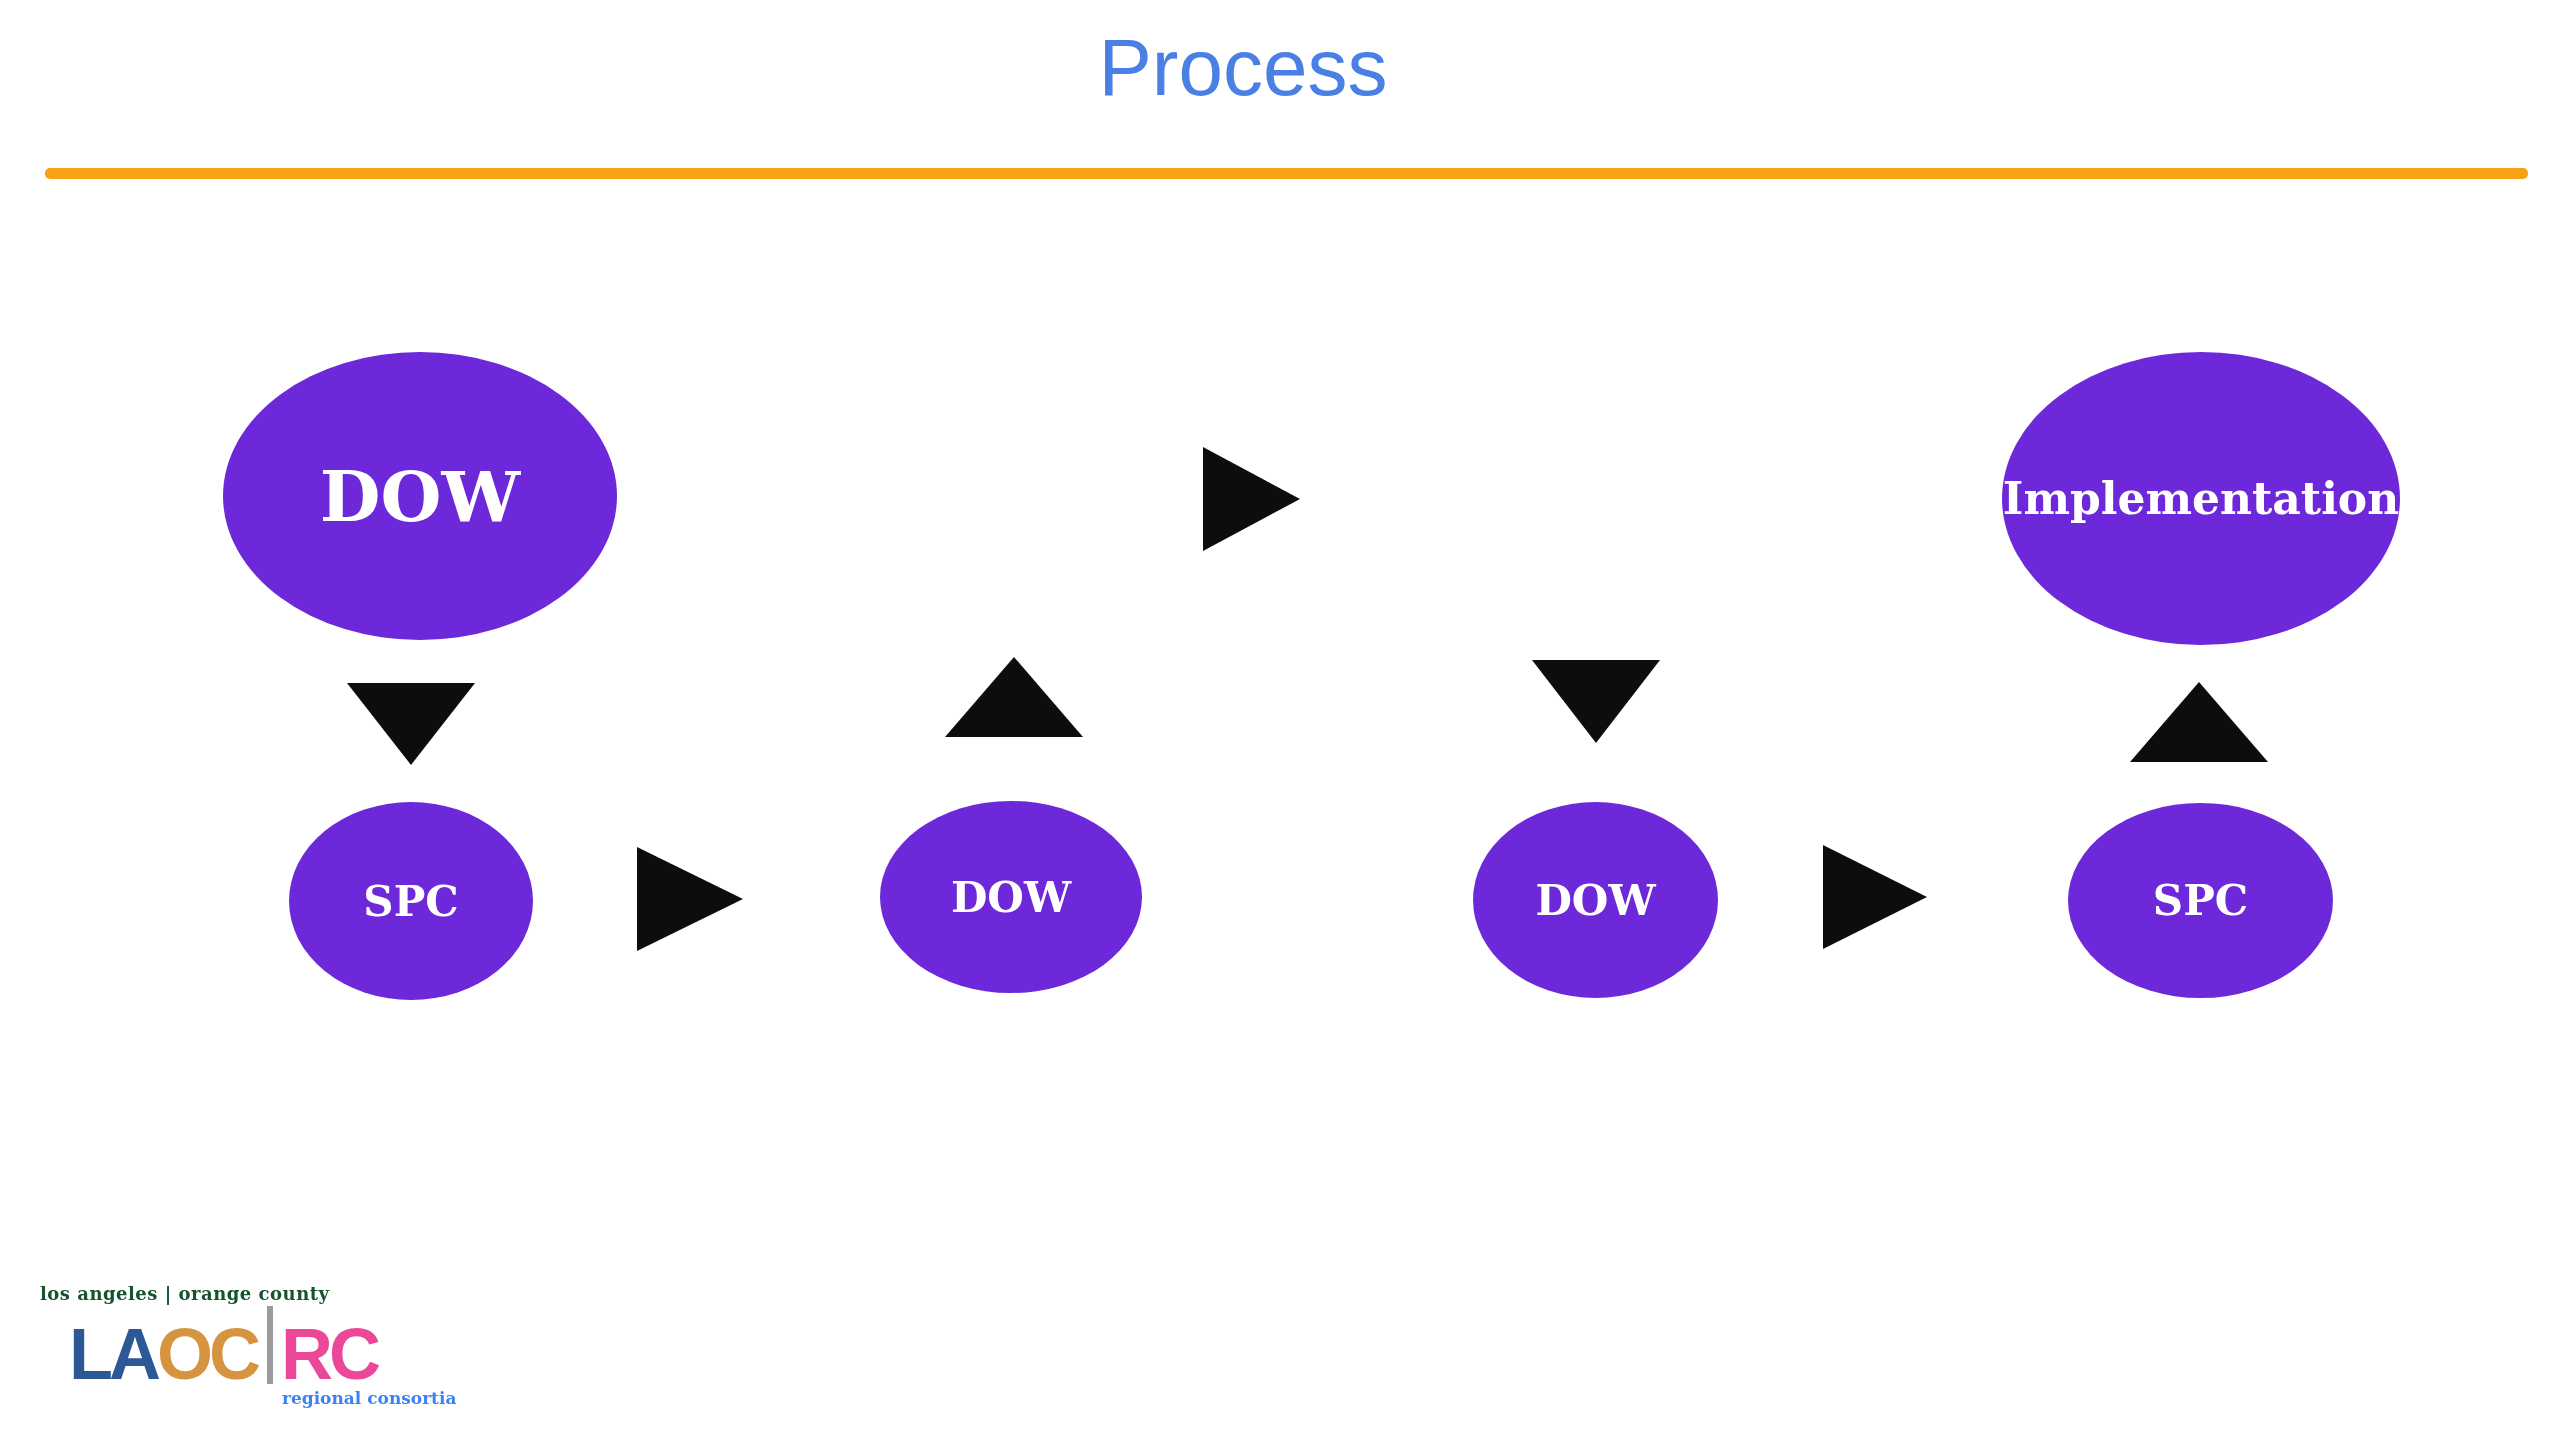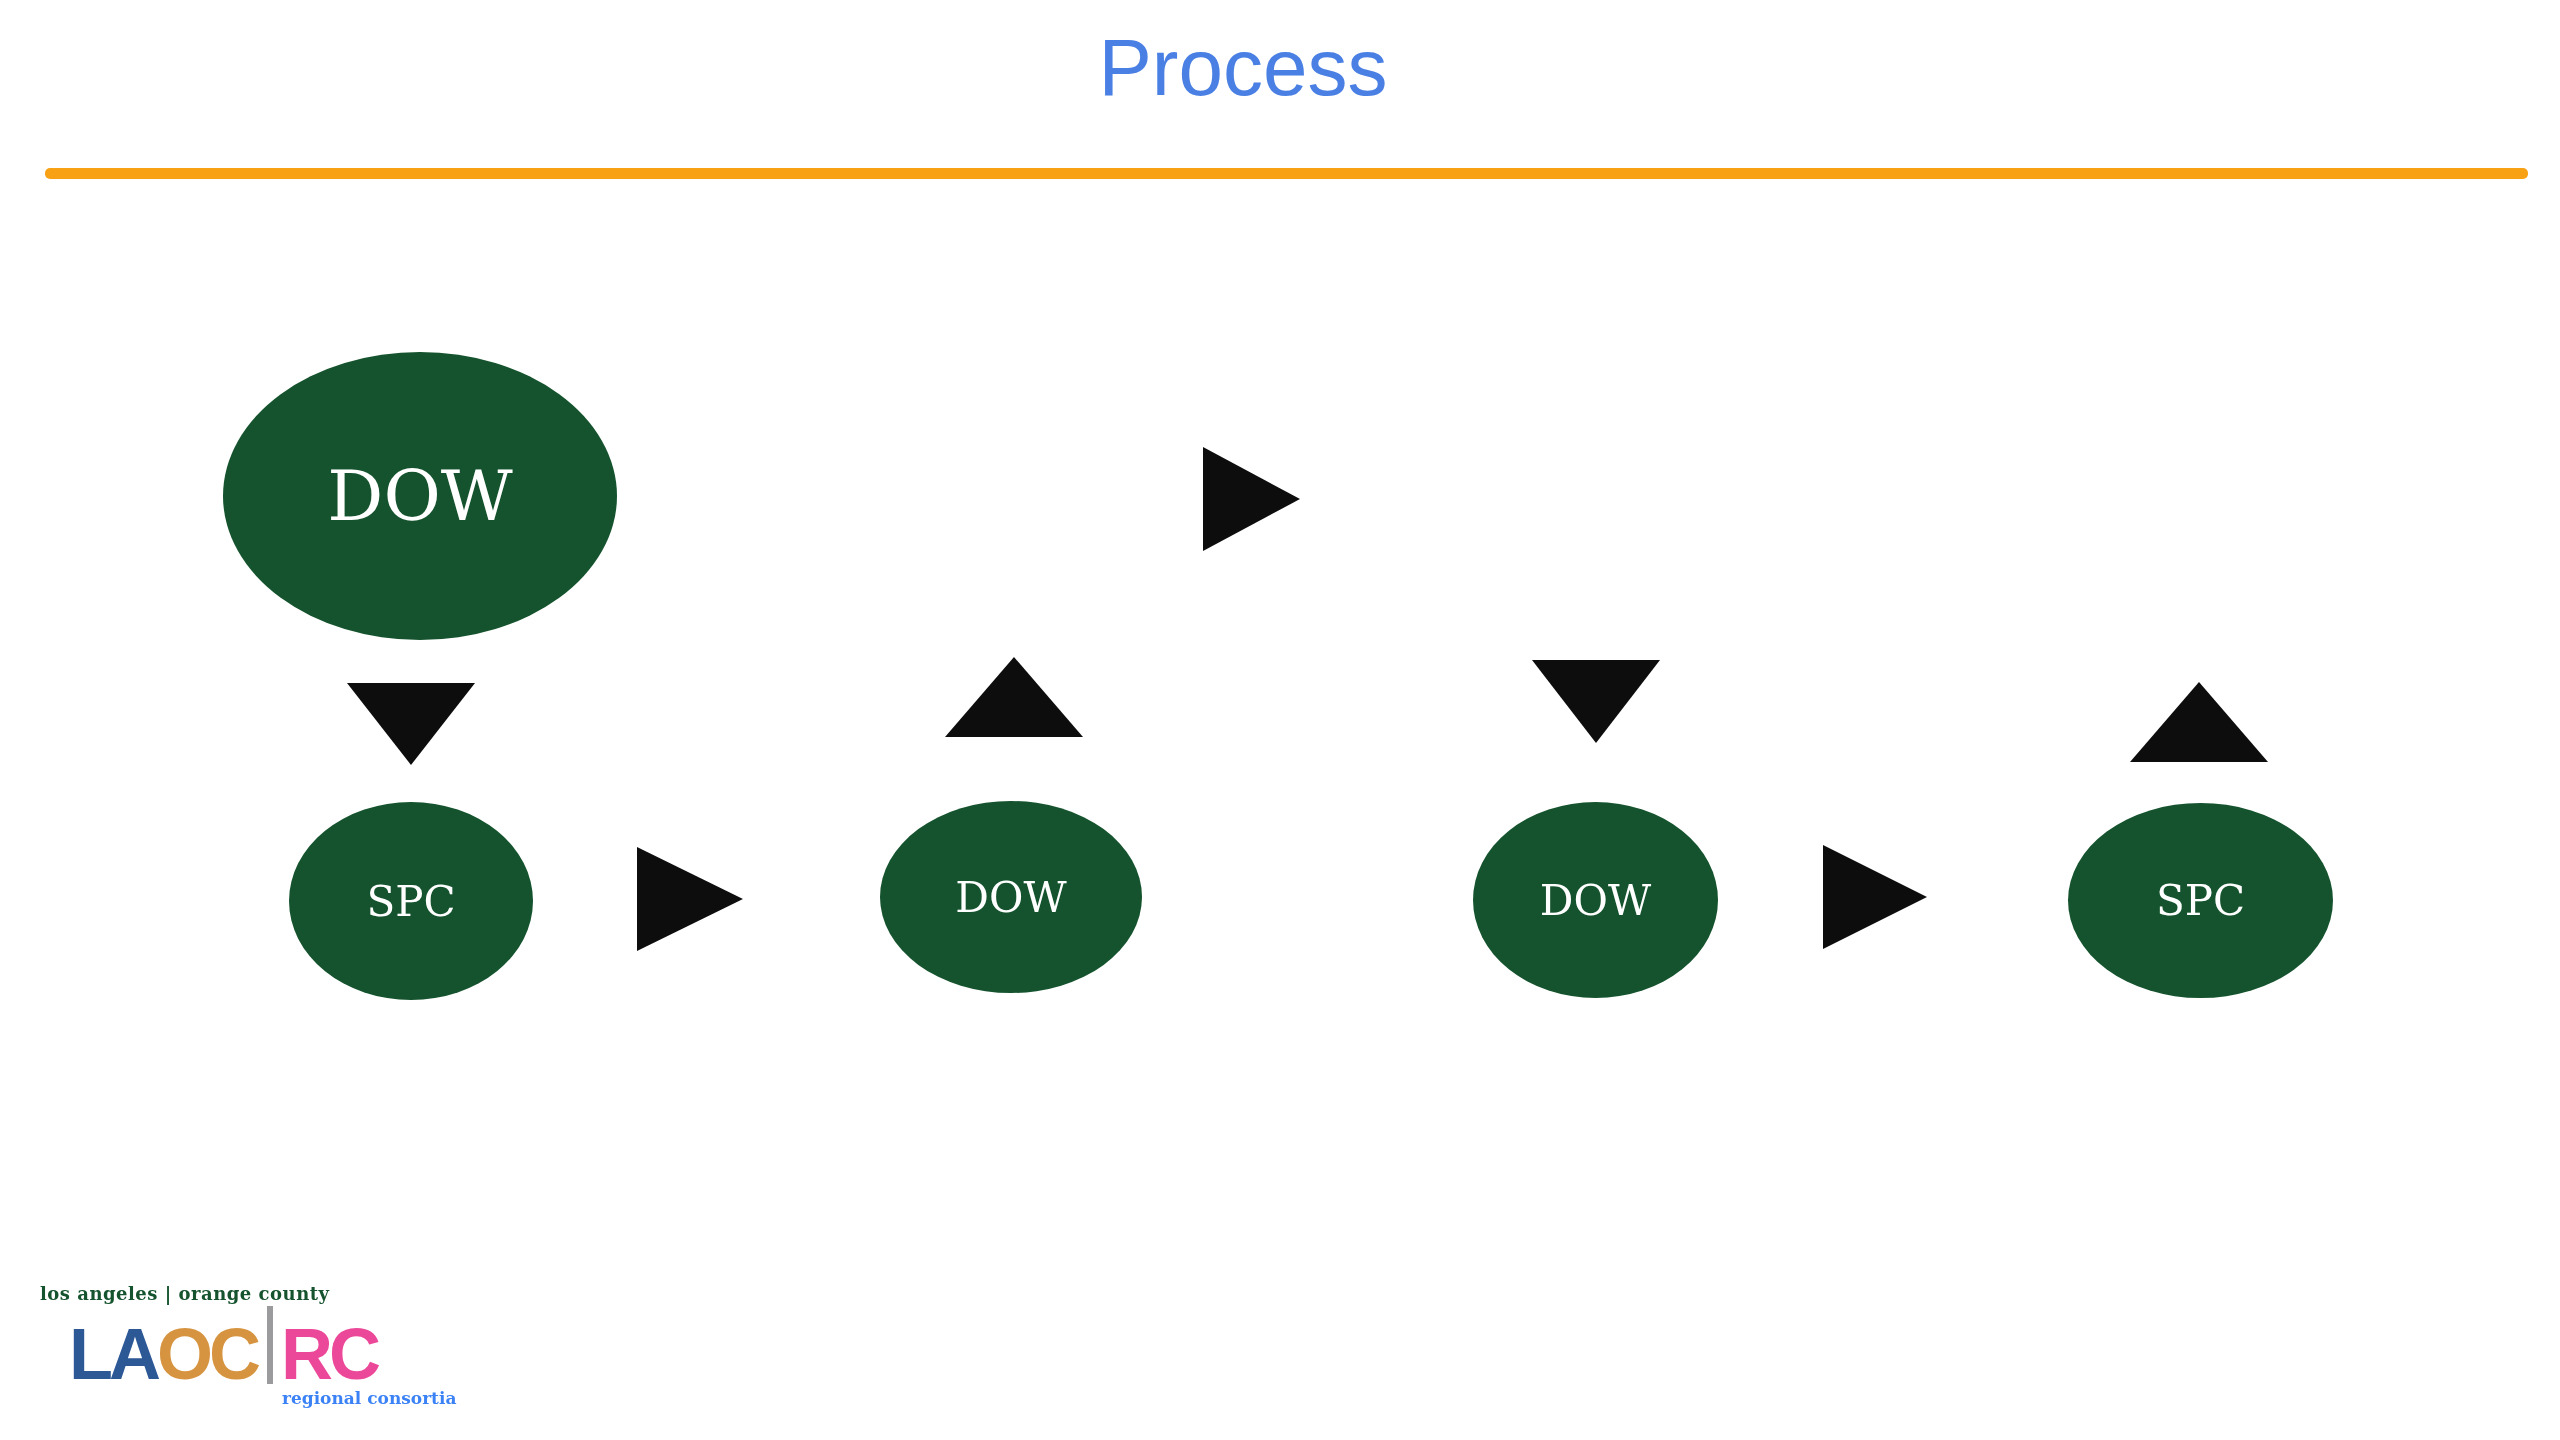--- a/index.html
+++ b/index.html
@@ -35,28 +35,29 @@
     top: 168px;
     width: 2483px;
     height: 11px;
     background: #f9a114;
     border-radius: 5px;
   }
 
   
   .node {
     position: absolute;
-    background: #14532d;
+    background: #6d28d9;
     border-radius: 50%;
     display: flex;
     align-items: center;
     justify-content: center;
     text-align: center;
     color: #ffffff;
     font-family: "DejaVu Serif", "Liberation Serif", serif;
+    font-weight: bold;
   }
   .node-dow-1          { left: 223px;  top: 352px; width: 394px; height: 288px; font-size: 70px; }
   .node-consortium     { left: 878px;  top: 403px; width: 230px; height: 195px; font-size: 38px; }
   .node-ceo            { left: 1475px; top: 402px; width: 262px; height: 196px; font-size: 34px; line-height: 1.18; }
   .node-ceo .node-label{ width: 205px; }
   .node-implementation { left: 2002px; top: 352px; width: 398px; height: 293px; font-size: 44px; }
   .node-spc-1          { left: 289px;  top: 802px; width: 244px; height: 198px; font-size: 42px; }
   .node-dow-2          { left: 880px;  top: 801px; width: 262px; height: 192px; font-size: 42px; }
   .node-dow-3          { left: 1473px; top: 802px; width: 245px; height: 196px; font-size: 42px; }
   .node-spc-2          { left: 2068px; top: 803px; width: 265px; height: 195px; font-size: 42px; }
@@ -155,20 +156,23 @@
 <body>
 
 <div class="slide">
 
   <div class="title">Process</div>
   <div class="divider"></div>
 
   <div class="node node-dow-1">
     <span class="node-label">DOW</span>
   </div>
+  <div class="node node-implementation">
+    <span class="node-label">Implementation</span>
+  </div>
 
   <div class="node node-spc-1">
     <span class="node-label">SPC</span>
   </div>
   <div class="node node-dow-2">
     <span class="node-label">DOW</span>
   </div>
   <div class="node node-dow-3">
     <span class="node-label">DOW</span>
   </div>

